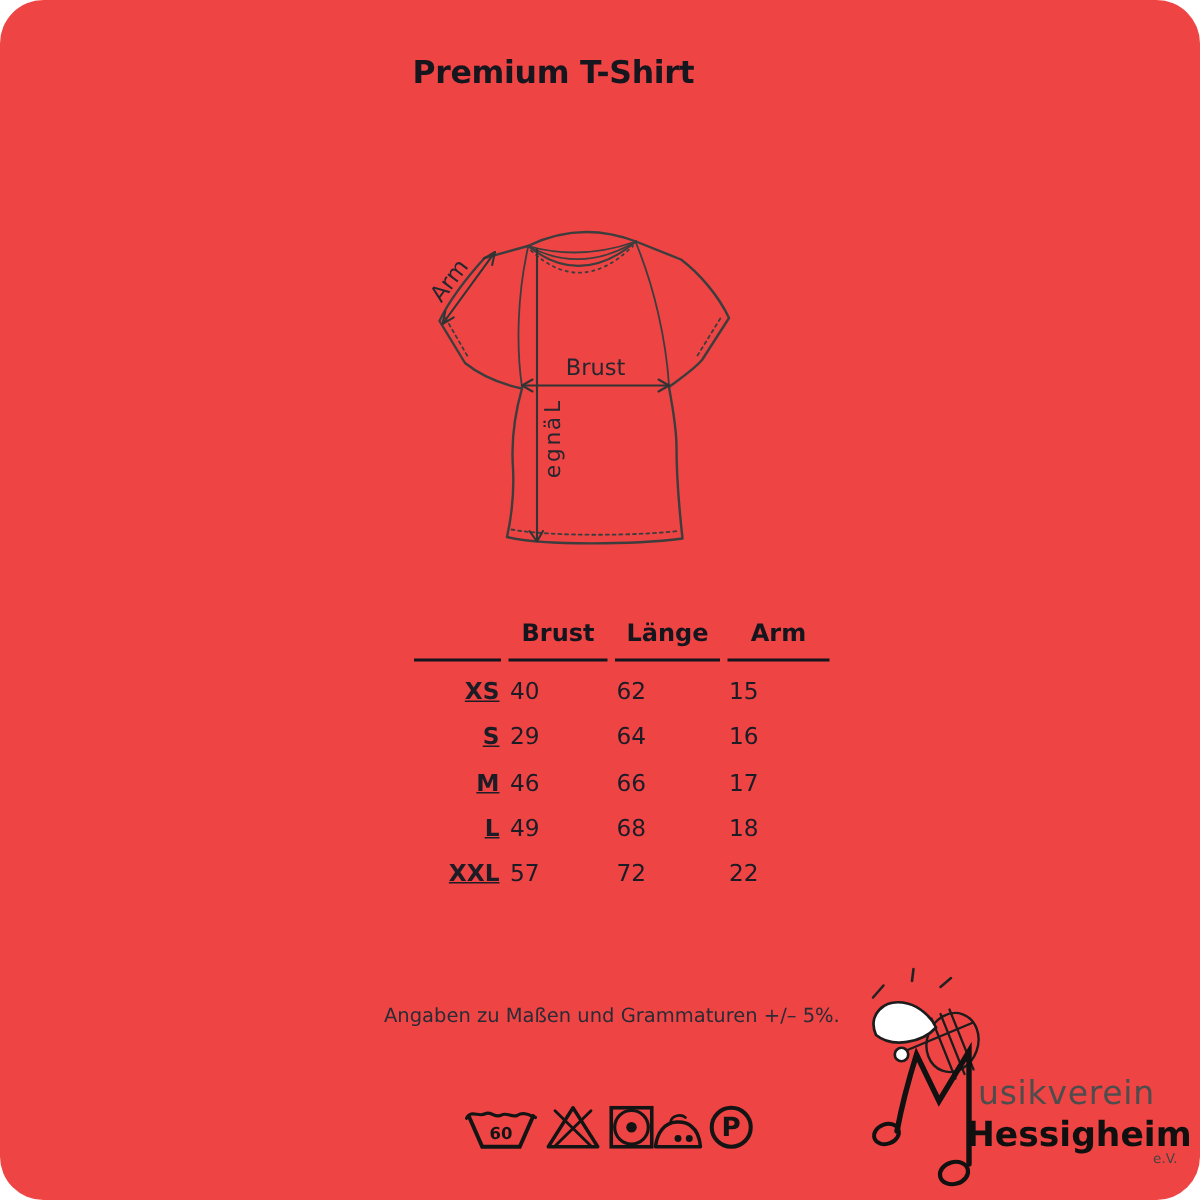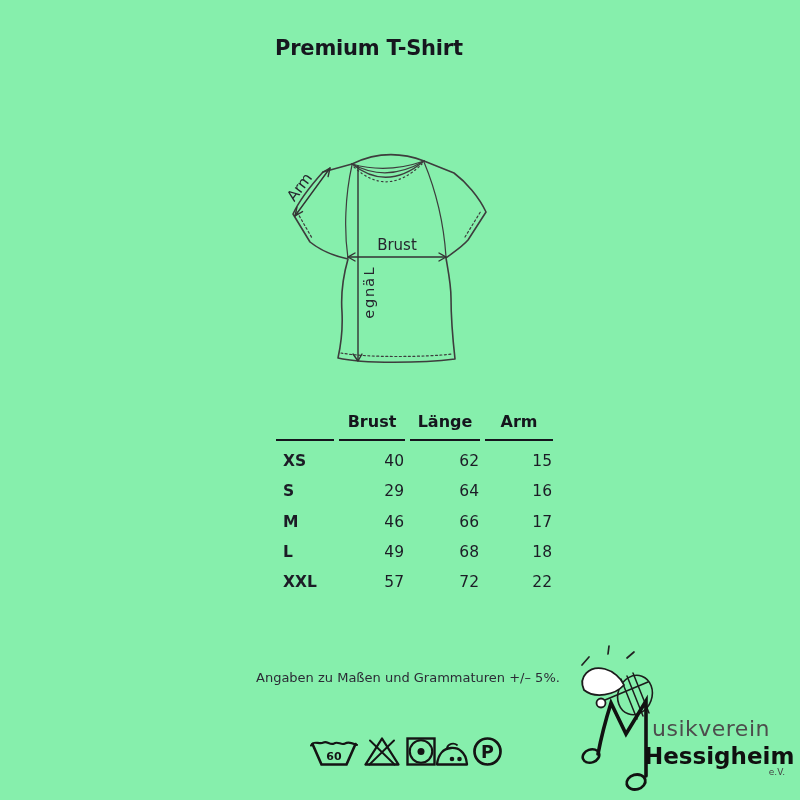--- a/index.html
+++ b/index.html
@@ -1,40 +1,40 @@
 <!DOCTYPE html>
 <html><head>
 <meta charset="utf-8">
 <style>
   html,body { margin:0; padding:0; background:#fff; }
   #page {
-    position:relative; width:800px; height:800px; background:#86efac;
-    font-family:"DejaVu Sans","Liberation Sans",sans-serif; color:#1c1c26; overflow:hidden;
+    position:relative; width:800px; height:800px; background:#ef4444;
+    font-family:"DejaVu Sans","Liberation Sans",sans-serif; color:#1c1c26; overflow:hidden;border-radius:29px;
   }
   .abs { position:absolute; }
 
   
   #title-block { left:275px; top:34px; font-weight:700; font-size:21px; line-height:28px; color:#16161e; letter-spacing:-0.2px; }
 
   
   #laenge-label { left:361px; top:266px; width:17px; }
   .vchar { display:block; width:17px; height:10.7px; line-height:11px; font-size:14.5px;
            color:#26262e; transform:rotate(-90deg); text-align:center; font-weight:500; }
 
   
   #size-table-wrap { left:271px; top:406px; }
   table.sizes { border-collapse:separate; border-spacing:5px 0; }
   table.sizes th {
     font-size:16px; font-weight:700; color:#15151d; padding:6px 0 8px 0;
     border-bottom:2.5px solid #15151d; text-align:center;
   }
   table.sizes th.size-col { width:58px; }
   table.sizes th.c1 { width:66px; } table.sizes th.c2 { width:70px; } table.sizes th.c3 { width:68px; }
-  table.sizes td { height:28.3px; font-size:15.5px; text-align:right; vertical-align:middle; color:#1c1c26; }
-  table.sizes td.size-cell { text-align:left; font-weight:700; padding-left:7px; font-size:15.5px; }
+  table.sizes td { height:28.3px; font-size:15.5px; text-align:left; vertical-align:middle; color:#1c1c26; }
+  table.sizes td.size-cell { text-align:right; font-weight:700; padding-left:7px; font-size:15.5px;text-decoration:underline; }
   table.sizes tbody:before { content:""; display:block; height:5px; }
 
   
   #footnote { left:256px; top:669px; font-size:13px; line-height:17.5px; color:#2b2b35; }
 
   svg text { font-family:"DejaVu Sans","Liberation Sans",sans-serif; }
 </style>
 </head>
 <body>
 

